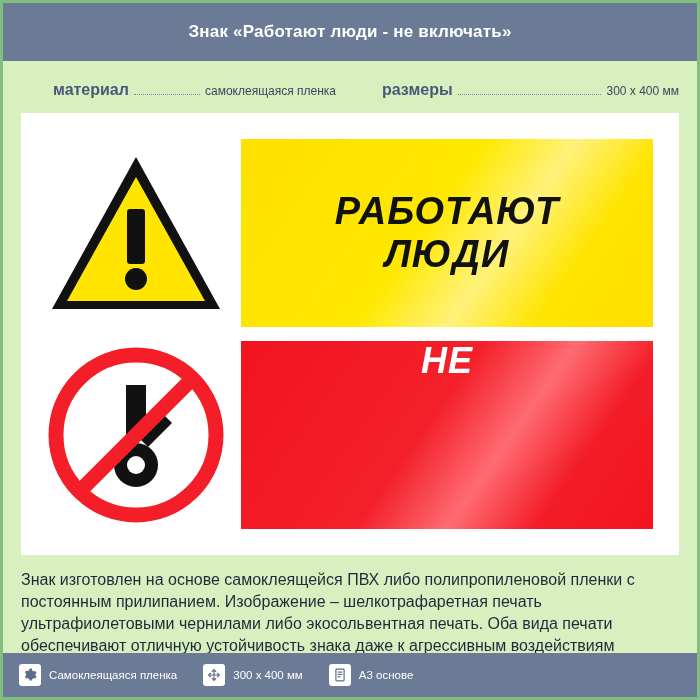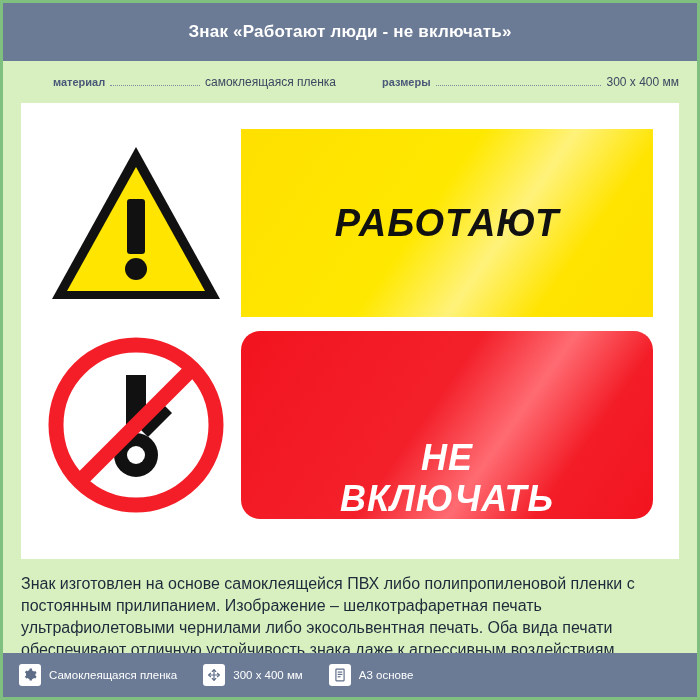--- a/index.html
+++ b/index.html
@@ -40,42 +40,42 @@
     align-items: baseline;
     font-size: 12px;
     color: #44506b;
   }
   .meta-block {
     display: flex;
     align-items: baseline;
     white-space: nowrap;
   }
   .meta-block.left { flex: 1 1 50%; padding-right: 14px; }
-  .meta-block.right { flex: 1 1 50%; }
+  .meta-block.right { flex: 1 1 50%; margin-top: 6px; }
   .meta-label {
     font-weight: bold;
     color: #4a5878;
-    font-size: 11px;
+    font-size: 16px;
     padding-left: 32px;
   }
   .dots {
     flex: 1 1 auto;
     border-bottom: 1px dotted #7d87a0;
     margin: 0 5px 3px 5px;
     min-width: 20px;
   }
   .meta-value {
     color: #3c4760;
     font-size: 12px;
   }
   
   .sign-wrap {
     margin: 4px 18px 0 18px;
     background: #ffffff;
-    padding: 26px 26px 40px 26px;
+    padding: 26px 26px 26px 26px;
     position: relative;
     box-shadow: 0 0 0 0 rgba(0,0,0,0);
   }
   .sign {
     display: grid;
     grid-template-columns: 178px 1fr;
     grid-template-rows: 1fr 1fr;
     gap: 14px 16px;
     height: 390px;
   }
@@ -85,21 +85,21 @@
   .cell-prohibit { display: flex; align-items: center; justify-content: center; }
 
   .cell-yellow {
     background: #ffe500;
     background: linear-gradient(125deg, #ffe000 0%, #ffe800 45%, #fff27a 62%, #ffe400 78%, #ffe000 100%);
     display: flex; align-items: center; justify-content: center;
   }
   .cell-red {
     background: #f41e28;
     background: linear-gradient(125deg, #f2141f 0%, #f3202a 45%, #ff6b72 62%, #f31d27 78%, #f2141f 100%);
-    display: flex; align-items: flex-end; justify-content: center; border-radius: 19px;
+    display: flex; align-items: flex-start; justify-content: center;
   }
   .txt-yellow {
     color: #111111;
     font-weight: bold;
     font-style: italic;
     font-size: 38px;
     line-height: 1.12;
     text-align: center;
     letter-spacing: 1px;
   }
@@ -176,40 +176,40 @@
           <polygon points="88,6 172,158 4,158" fill="#111111"></polygon>
           <polygon points="88,26 157,150 19,150" fill="#FFE500"></polygon>
           <rect x="79" y="58" width="18" height="55" rx="3" fill="#111111"></rect>
           <circle cx="88" cy="128" r="11" fill="#111111"></circle>
         </svg>
       </div>
 
       <div class="cell cell-yellow">
         <div class="txt-yellow">
           <div>РАБОТАЮТ</div>
+          <div>ЛЮДИ</div>
         </div>
       </div>
 
       <div class="cell cell-prohibit">
         <svg width="176" height="176" viewBox="0 0 176 176">
           <circle cx="88" cy="88" r="80" fill="none" stroke="#F41E28" stroke-width="15"></circle>
           <g>
             <rect x="78" y="38" width="20" height="50" fill="#111111"></rect>
             <polygon points="88,88 112,64 124,76 100,100" fill="#111111"></polygon>
             <circle cx="88" cy="118" r="22" fill="#111111"></circle>
             <circle cx="88" cy="118" r="9" fill="#ffffff"></circle>
           </g>
           <line x1="32" y1="144" x2="144" y2="32" stroke="#F41E28" stroke-width="15"></line>
         </svg>
       </div>
 
       <div class="cell cell-red">
         <div class="txt-red">
           <div>НЕ</div>
-          <div>ВКЛЮЧАТЬ</div>
         </div>
       </div>
 
     </div>
   </div>
 
   <div class="body-text">Знак изготовлен на основе самоклеящейся ПВХ либо полипропиленовой пленки с постоянным прилипанием. Изображение – шелкотрафаретная печать ультрафиолетовыми чернилами либо экосольвентная печать. Оба вида печати обеспечивают отличную устойчивость знака даже к агрессивным воздействиям внешней среды. Гарантийный срок эксплуатации знаков на пленке – 3 года при температуре от -40° до +40°С. Рекомендуемая температура приклеивания – от +10°С, время полного приклеивания – 12 часов</div>
 
   <div class="footer">
     <div class="fitem">

